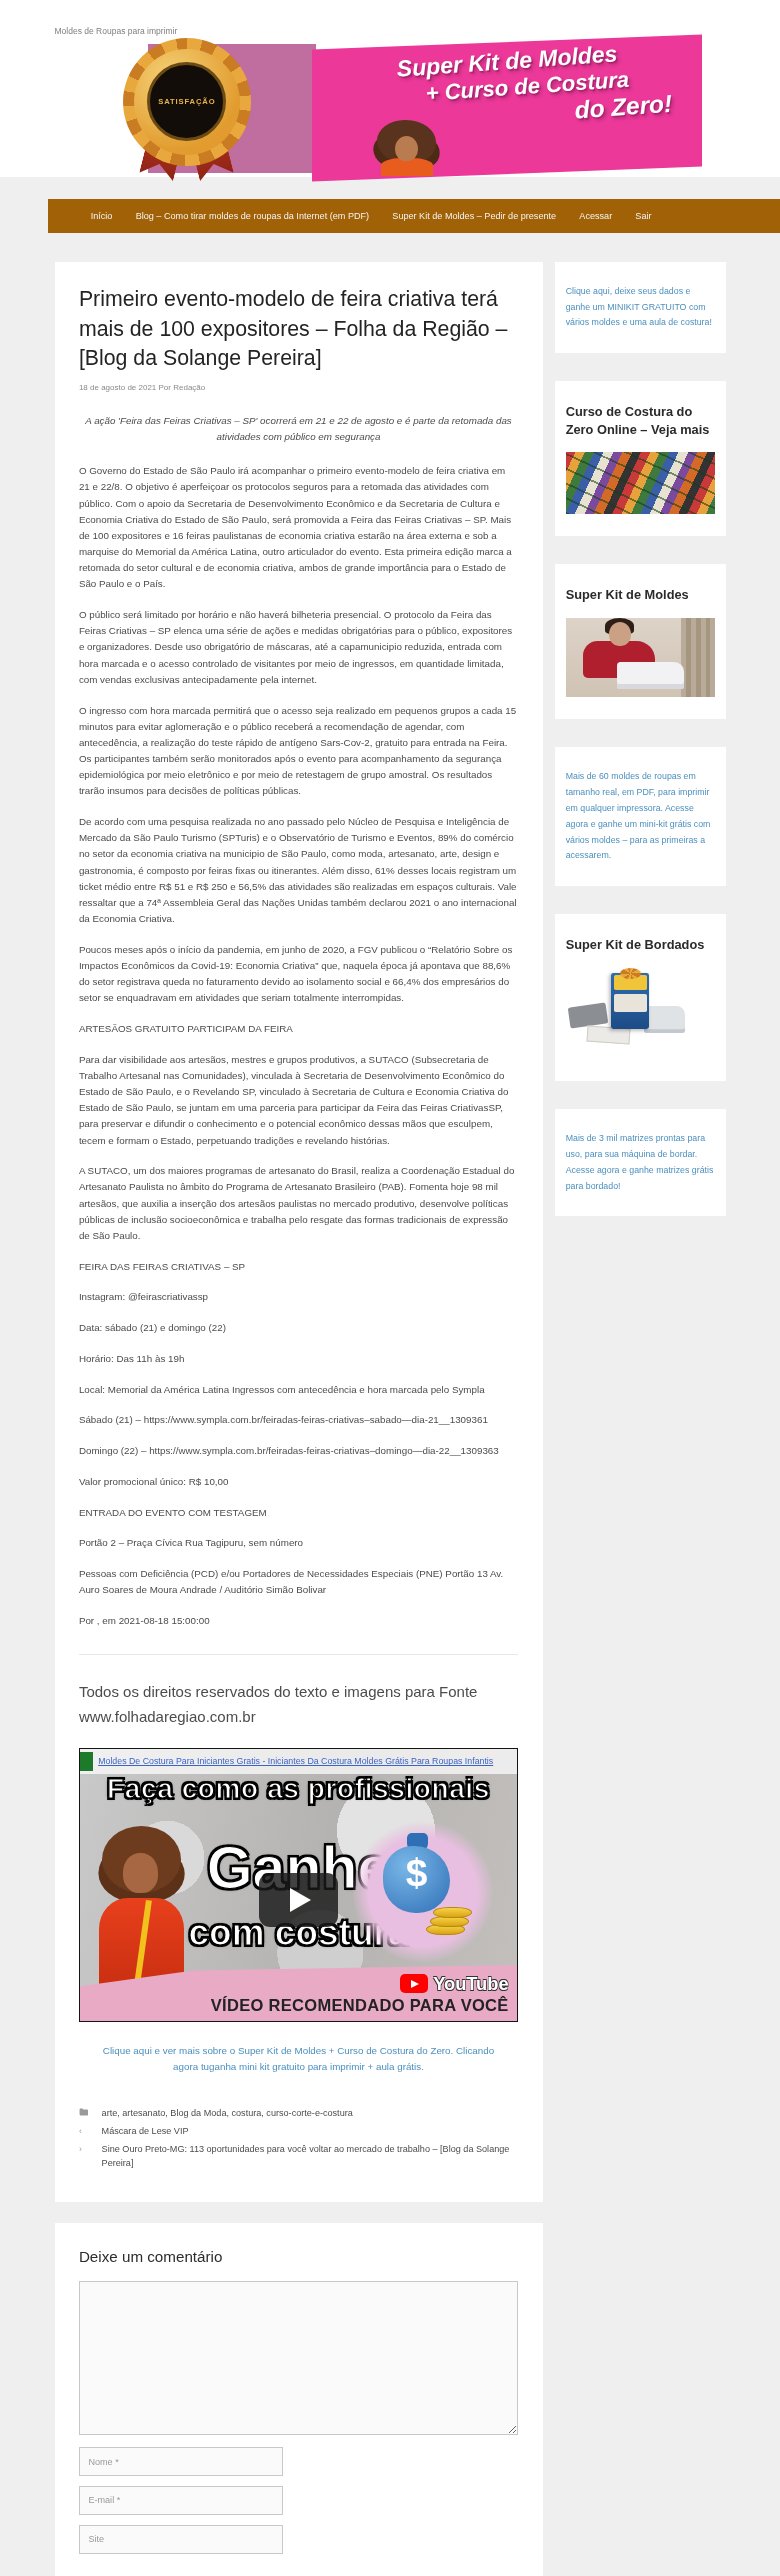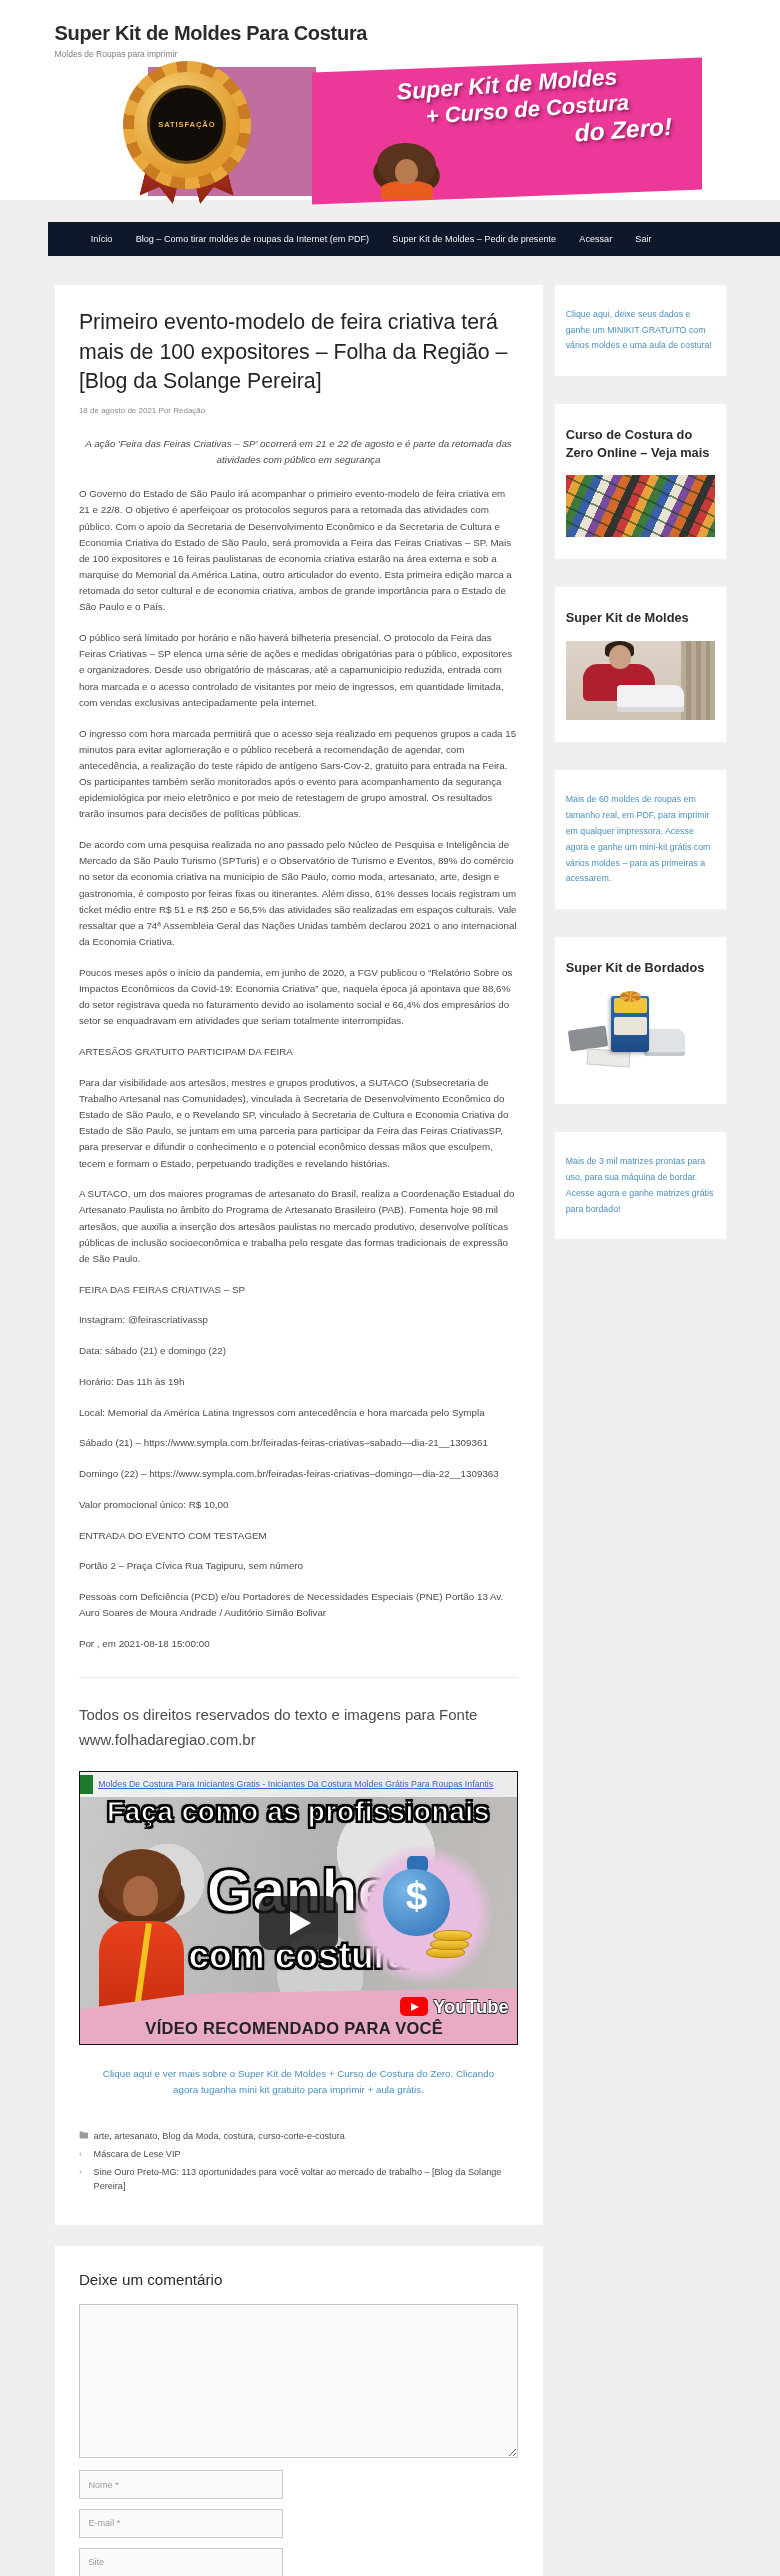--- a/index.html
+++ b/index.html
@@ -46,21 +46,21 @@
     background: #120d08; border: 3px solid #6b4a14;
     display: flex; align-items: center; justify-content: center; text-align: center; }
   .seal-core span { color: #e9b54b; font-size: 7.6px; font-weight: bold; letter-spacing: 0.9px; }
   .banner-woman { position: absolute; left: 244px; top: 78px; width: 91px; height: 56px; z-index: 3; }
   .bw-hair { position: absolute; left: 17px; top: 0; width: 59px; height: 44px; background: #59331d;
     border-radius: 48% 52% 46% 54%; box-shadow: -6.1px 8.5px 0 -2.4px #4c2a16, 7.3px 9.8px 0 -3.7px #4c2a16; }
   .bw-face { position: absolute; left: 35px; top: 16px; width: 23px; height: 25.6px; background: #b97c50; border-radius: 50% 50% 45% 45%; }
   .bw-top { position: absolute; left: 21px; top: 38px; width: 52px; height: 18.3px; background: #e85d1d; border-radius: 40% 40% 0 0; }
 
   
-  .main-nav { background: #0f172a; margin-top: 22px; margin-left: 48px; }
+  .main-nav { background: #a16207; margin-top: 22px; margin-left: 48px; }
   .main-nav .container { display: flex; }
   .nav-item { color: #f4f4f4; font-size: 9.1px; padding: 0 11.6px; line-height: 34px; cursor: pointer; white-space: nowrap; }
   .nav-item:first-child { padding-left: 12.2px; }
 
   
   .page { padding-top: 29px; }
   .page .container { display: flex; align-items: flex-start; }
   .col-main { width: 488px; flex: 0 0 488px; }
   .col-side { width: 171px; flex: 0 0 171px; margin-left: 12.2px; }
 
@@ -109,26 +109,26 @@
   .vm-knot { position: absolute; left: 54px; top: 11px; width: 21px; height: 18.3px; background: #2f6fb5; border-radius: 4.9px 4.9px 40% 40%; }
   .vm-dollar { position: absolute; left: 30.5px; top: 29px; width: 67px; text-align: center; color: #fff; font-size: 39px; font-weight: bold; }
   .vm-coin { position: absolute; width: 39px; height: 11px; background: linear-gradient(#f7d34a, #d9a413); border-radius: 50%/60%; border: 1.2px solid #b88609; }
   .vt-bottom { position: absolute; left: 0; right: 0; bottom: 0; height: 56px; background: #e9aac6;
     clip-path: polygon(0 38%, 26% 10%, 100% 0, 100% 100%, 0 100%); }
   .vt-bottom-inner { position: absolute; left: 0; right: 8.5px; bottom: 0; height: 52px; text-align: right; }
   .yt-row { display: flex; align-items: center; justify-content: flex-end; margin-top: 3.7px; }
   .yt-logo { width: 28px; height: 19.5px; background: #ff0000; border-radius: 4.9px; display: flex; align-items: center; justify-content: center; margin-right: 4.9px; }
   .yt-logo-tri { width: 0; height: 0; border-left: 8px solid #fff; border-top: 4.9px solid transparent; border-bottom: 4.9px solid transparent; margin-left: 1.8px; }
   .yt-word { font-size: 18.3px; font-weight: bold; color: #fff; text-shadow: 0.6px 0.6px 0 #333, -0.6px 0.6px 0 #333, 0.6px -0.6px 0 #333, -0.6px -0.6px 0 #333; }
-  .vt-recommended { font-size: 16.5px; font-weight: 800; color: #232323; letter-spacing: 0.3px; margin-top: 1.2px; text-align: center; }
+  .vt-recommended { font-size: 16.5px; font-weight: 800; color: #232323; letter-spacing: 0.3px; margin-top: 1.2px; }
 
   .cta-p { text-align: center; font-size: 9.8px; line-height: 1.65; color: #4b8fbe; margin: 21px 12.2px 6.1px; cursor: pointer; }
 
   .post-footer { margin-top: 32px; font-size: 9.1px; color: #4c4c4c; }
-  .pf-row { display: flex; align-items: flex-start; margin-bottom: 4.3px; line-height: 1.5; }
+  .pf-row { display: flex; align-items: flex-start; margin-bottom: 4.3px; line-height: 1.5; gap: 8px; }
   .pf-icon { width: 9.8px; color: #9a9a9a; margin-right: 4.9px; flex: 0 0 9.8px; font-size: 8.5px; }
   .pf-link { cursor: pointer; }
 
   
   .comments-card { margin-top: 21px; padding: 25.6px 24.4px 28px; }
   .comments-title { font-size: 15.2px; font-weight: 400; color: #2c2c2c; margin-bottom: 16px; }
   .comment-textarea { width: 100%; height: 154px; background: #fafafa; border: 0.6px solid #c8c8c8;
     font-family: inherit; font-size: 9.1px; padding: 6.1px; resize: vertical; }
   .comment-input { display: block; width: 204px; height: 29px; background: #fafafa; border: 0.6px solid #c8c8c8;
     font-family: inherit; font-size: 9.1px; padding: 0 8.5px; margin-top: 9.8px; color: #444; }
@@ -161,21 +161,20 @@
   .bd-machine2 { position: absolute; left: 78px; top: 38px; width: 41px; height: 27px; background: #dfe3e6; border-radius: 4.9px 8.5px 2.4px 2.4px; box-shadow: inset 0 -3.7px 0 #c2c8cd; }
   .bd-item1 { position: absolute; left: 3.7px; top: 37px; width: 38px; height: 21px; background: #8b8f94; border-radius: 2.4px; transform: rotate(-8deg); }
   .bd-item2 { position: absolute; left: 21px; top: 59px; width: 43px; height: 16px; background: #eceae6; border: 0.6px solid #cfccc5; transform: rotate(4deg); }
   .bd-seal { position: absolute; left: 54px; top: 0; width: 21px; height: 11px; background: repeating-conic-gradient(#e9a83e 0 30deg, #c97c22 30deg 60deg); border-radius: 50%; }
 </style>
 </head>
 <body>
 
 <header class="site-header">
   <div class="container">
-    <h1 class="site-title">Super Kit de Moldes Para Costura</h1>
     <p class="site-tagline">Moldes de Roupas para imprimir</p>
 
     <div class="banner-wrap">
       <div class="banner-mauve"></div>
       <div class="banner-pink"></div>
       <div class="seal">
         <div class="seal-ribbon left"></div>
         <div class="seal-ribbon right"></div>
         <div class="seal-burst"></div>
         <div class="seal-gold"></div>

